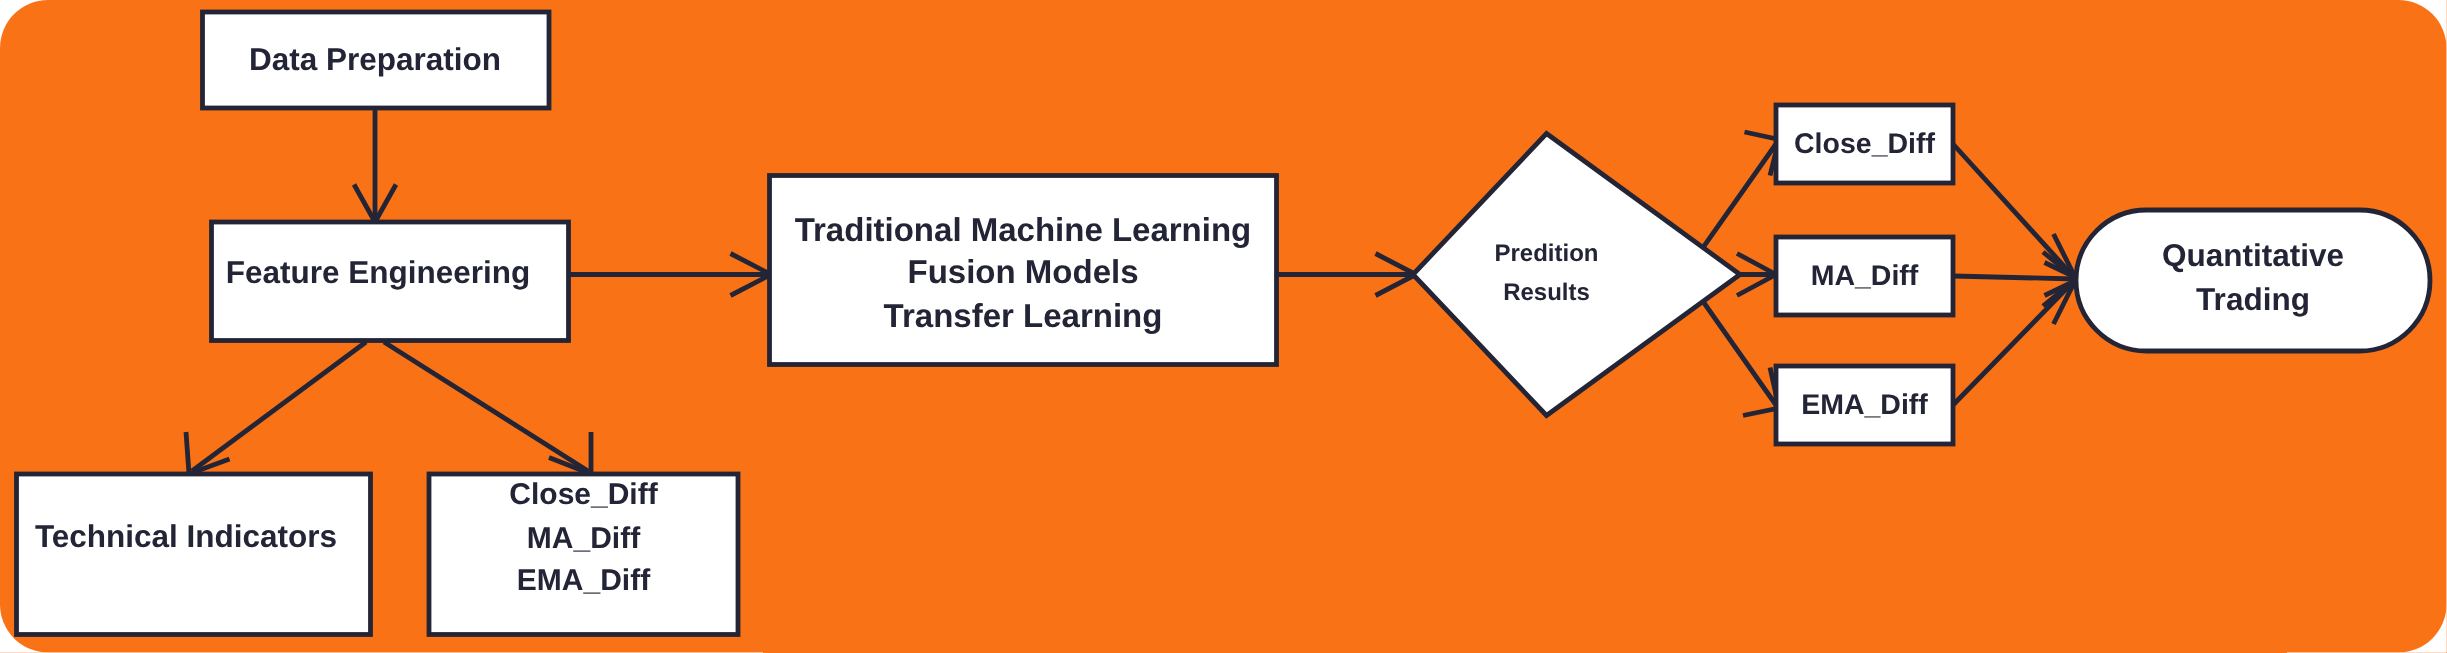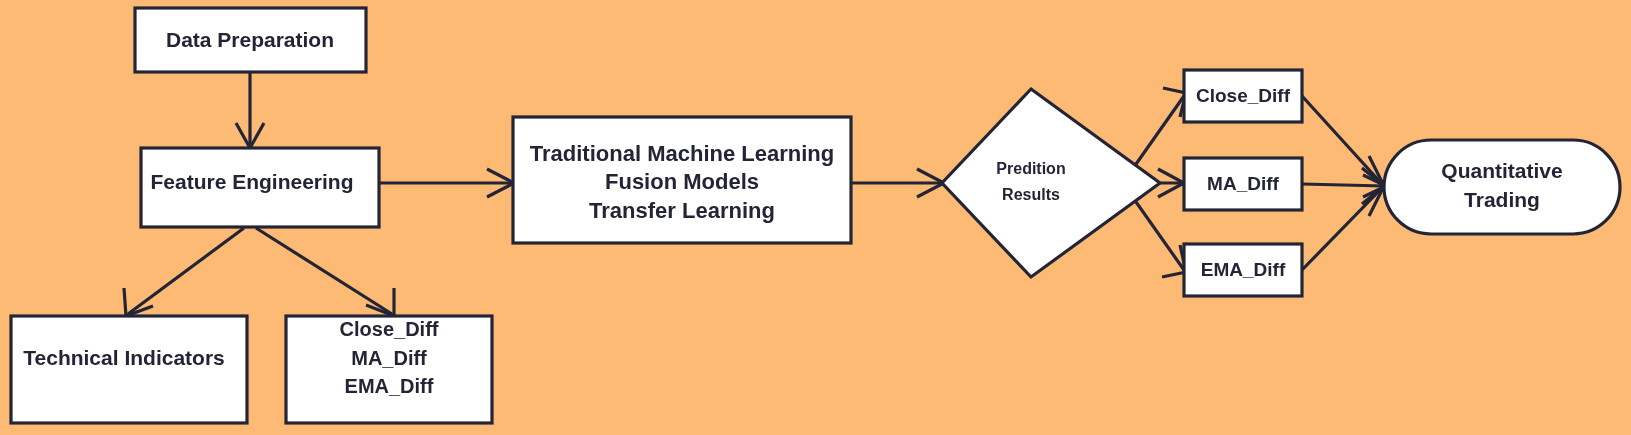--- a/index.html
+++ b/index.html
@@ -7,22 +7,23 @@
     padding: 0;
     background: #ffffff;
   }
   body {
     font-family: "Liberation Sans", sans-serif;
   }
   #diagram-root {
     position: relative;
     width: 1631px;
     height: 435px;
-    background: #fdba74;
+    background: #f97316;
     overflow: hidden;
+    border-radius: 32px;
   }
   svg.flow {
     display: block;
     width: 1631px;
     height: 435px;
   }
   .node-shape {
     fill: #ffffff;
     stroke: #232536;
     stroke-width: 3.2;

